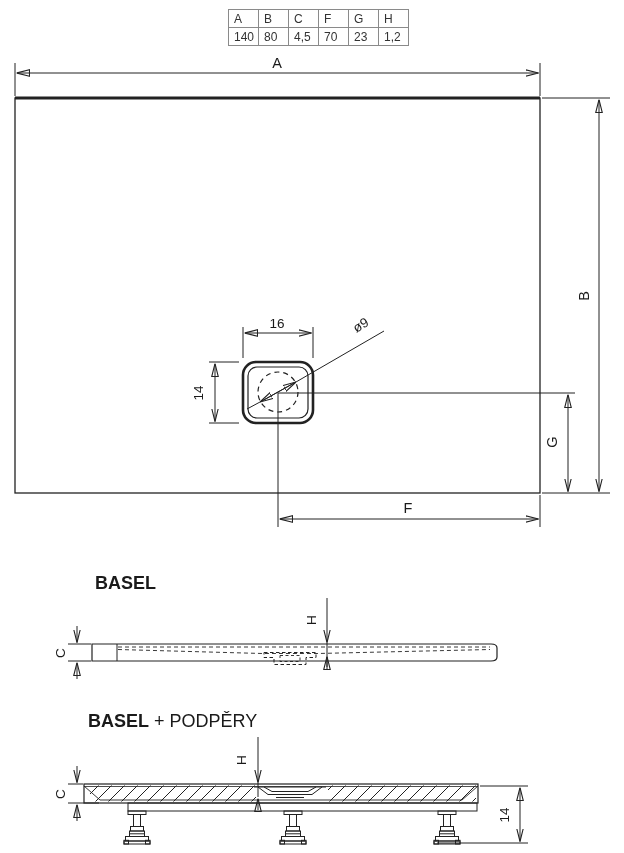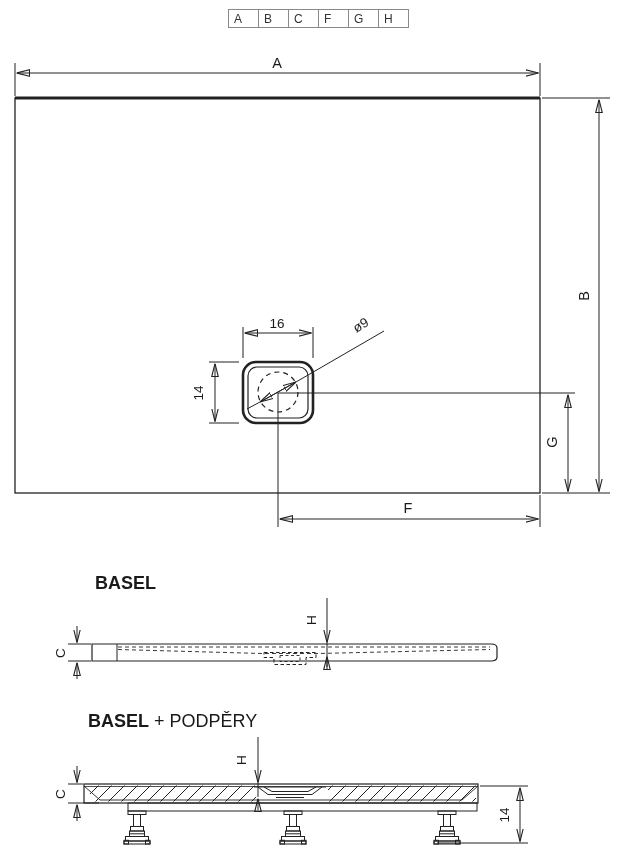--- a/index.html
+++ b/index.html
@@ -24,20 +24,28 @@
   <table class="dims">
     <tbody>
         <tr>
       <td>A</td>
       <td>B</td>
       <td>C</td>
       <td>F</td>
       <td>G</td>
       <td>H</td>
     </tr>
+    <tr>
+      <td>140</td>
+      <td>80</td>
+      <td>4,5</td>
+      <td>70</td>
+      <td>23</td>
+      <td>1,2</td>
+    </tr>
   </tbody>
     </table>
 
   <svg width="624" height="853" viewBox="0 0 624 853">
     <defs>
       <marker id="arr" viewBox="0 0 12 8" refX="12" refY="4" markerWidth="13" markerHeight="9" markerUnits="userSpaceOnUse" orient="auto-start-reverse">
         <path d="M0,1 L12,4 L0,7 Z" fill="#222" stroke="none"></path>
       </marker>
       <pattern id="hatch" width="13" height="13" patternUnits="userSpaceOnUse">
         <line x1="0" y1="13" x2="13" y2="0" stroke="#222" stroke-width="1"></line>

